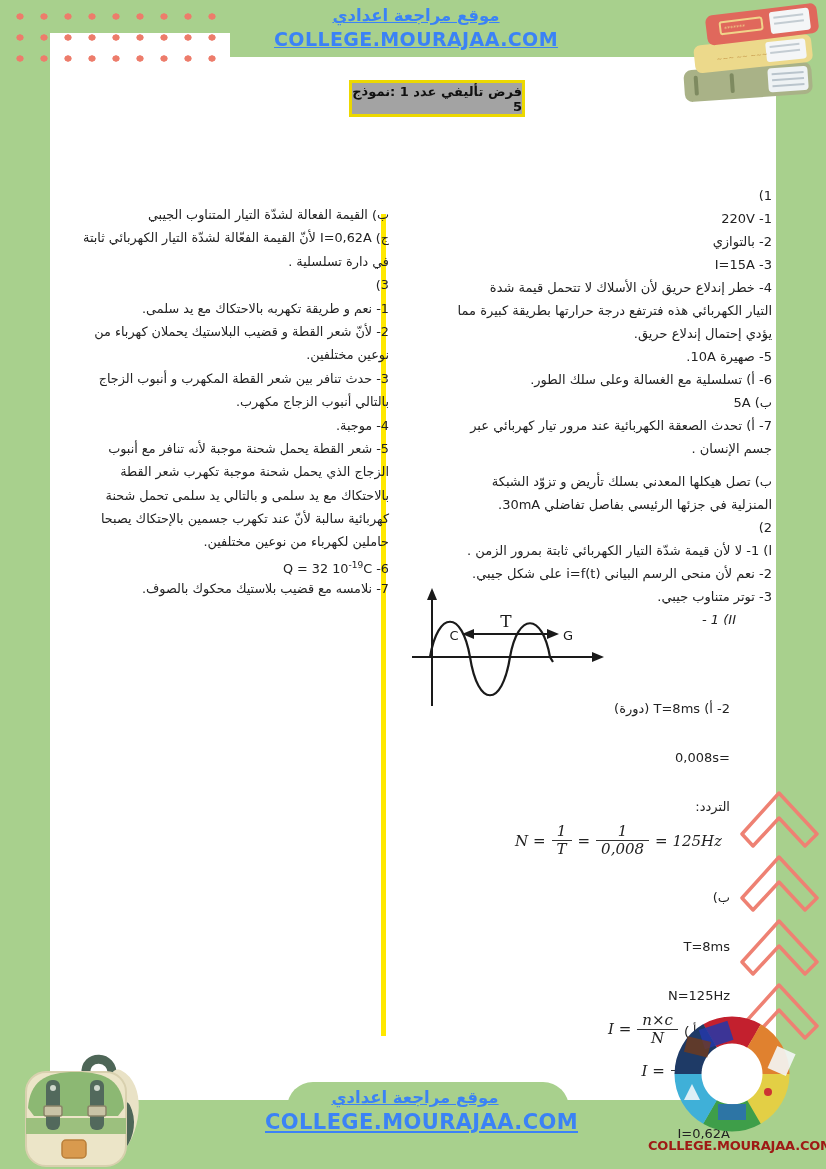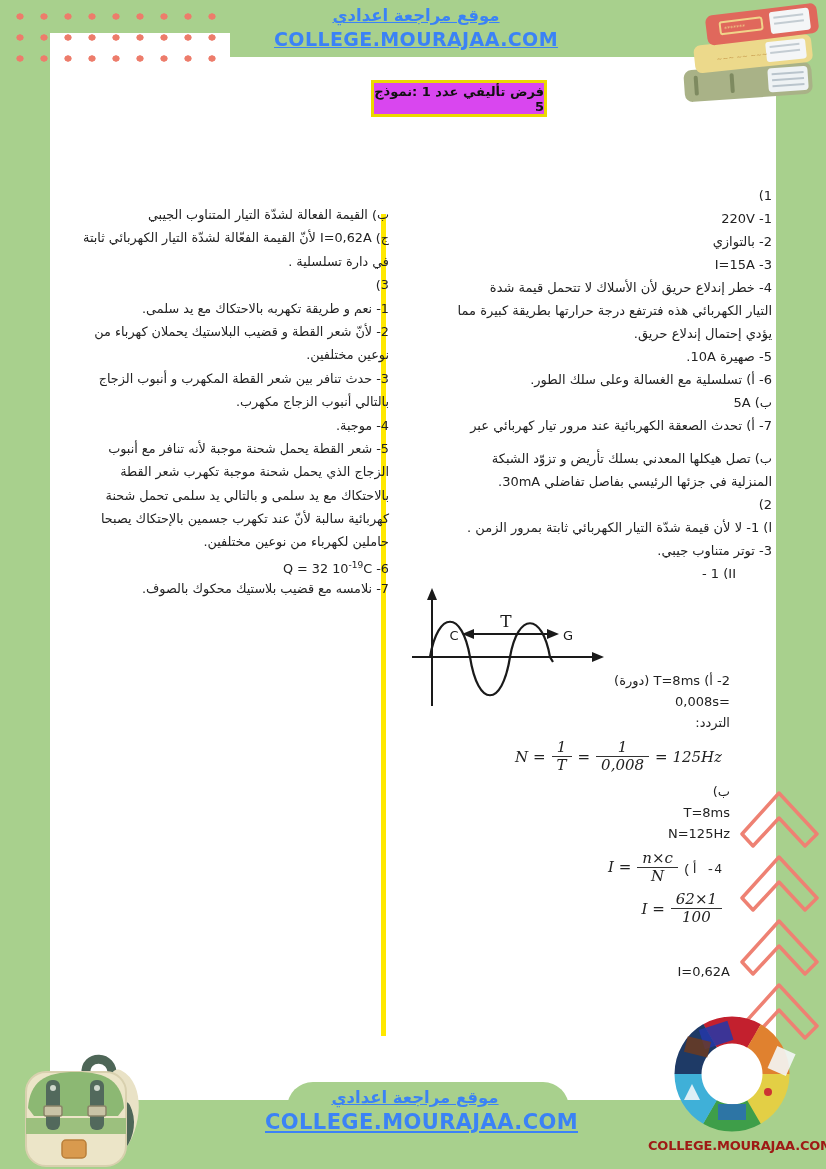--- a/index.html
+++ b/index.html
@@ -23,43 +23,43 @@
 
   
   .site-block { position:absolute; text-align:center; color:#3b82f6; }
   .site-block .ar { font-size:16.5px; font-weight:bold; text-decoration:underline; line-height:1.35; }
   .site-block .en { font-size:19px; font-weight:bold; text-decoration:underline; letter-spacing:.4px; line-height:1.3; }
   .hdr { left:268px; top:5px; width:296px; }
   .ftr { left:265px; top:1087px; width:300px; }
   .ftr .en { font-size:21px; }
 
   
-  .title-box { position:absolute; left:371px; top:80px; width:176px; height:37px;
-               border:3px solid #ecd800; background:#d946ef; display:flex; align-items:center;
+  .title-box { position:absolute; left:349px; top:80px; width:176px; height:37px;
+               border:3px solid #ecd800; background:#a3a3a3; display:flex; align-items:center;
                justify-content:center; font-size:13px; font-weight:bold; color:#111; direction:rtl; }
 
   
   .divider { position:absolute; left:381px; top:214px; width:5px; height:822px; background:#ffe800; }
 
   
   .col { position:absolute; direction:rtl; color:#222; }
   .col .ln { text-align:right; white-space:nowrap; font-size:13px; height:23px; line-height:23px; }
   .col-right { left:398px; top:184px; width:374px; }
   .col-left  { left:56px;  top:203px; width:333px; }
   .col-left .ln { font-size:12.8px; height:23.4px; line-height:23.4px; }
   .ln.gap { margin-top:10px; }
-  .ln.ltr { direction:ltr; padding-right:36px; }
+  .ln.ltr { direction:ltr; padding-right:36px;font-style:italic; }
   sub { font-size:9px; } sup { font-size:9px;margin-top:21px; }
 
   
   .diagram { position:absolute; left:402px; top:582px; width:212px; height:128px; }
 
   
   .under { position:absolute; left:430px; top:670px; width:300px; direction:rtl; color:#222; }
-  .under .ln { text-align:right; white-space:nowrap; font-size:13px; height:21px; line-height:21px; }
+  .under .ln { text-align:right; white-space:nowrap; font-size:13px; height:21px; line-height:21px;margin-top:28px; }
   .math { font-family:"DejaVu Serif", serif; font-style:italic; direction:ltr; unicode-bidi:isolate;
           display:inline-flex; align-items:center; gap:6px; font-size:15px; color:#222; }
   .frac { display:inline-flex; flex-direction:column; text-align:center; vertical-align:middle; line-height:1.15; }
   .frac .num { border-bottom:1.4px solid #333; padding:0 5px; }
   .frac .den { padding:0 5px; }
   .math-row { margin:6px 8px 6px 0; text-align:right; }
   .lbl { font-size:13px; font-family:Liberation Mono, monospace; font-style:normal; }
 
   
   .books  { position:absolute; left:672px; top:0; }
@@ -127,24 +127,26 @@
     <div class="ln">1- 220V</div>
     <div class="ln">2- بالتوازي</div>
     <div class="ln">3- I=15A</div>
     <div class="ln">4- خطر إندلاع حريق لأن الأسلاك لا تتحمل قيمة شدة</div>
     <div class="ln">التيار الكهربائي هذه فترتفع درجة حرارتها بطريقة كبيرة مما</div>
     <div class="ln">يؤدي إحتمال إندلاع حريق.</div>
     <div class="ln">5- صهيرة 10A.</div>
     <div class="ln">6- أ) تسلسلية مع الغسالة وعلى سلك الطور.</div>
     <div class="ln">ب) 5A</div>
     <div class="ln">7- أ) تحدث الصعقة الكهربائية عند مرور تيار كهربائي عبر</div>
+    <div class="ln">جسم الإنسان .</div>
     <div class="ln gap">ب) تصل هيكلها المعدني بسلك تأريض و تزوّد الشبكة</div>
     <div class="ln">المنزلية في جزئها الرئيسي بفاصل تفاضلي 30mA.</div>
     <div class="ln">2)</div>
     <div class="ln">ا) 1- لا لأن قيمة شدّة التيار الكهربائي ثابتة بمرور الزمن .</div>
+    <div class="ln">2- نعم لأن منحى الرسم البياني i=f(t) على شكل جيبي.</div>
     <div class="ln">3- توتر متناوب جيبي.</div>
     <div class="ln ltr">- 1 (II</div>
   </div>
 
   <svg class="diagram" width="212" height="128" viewBox="0 0 212 128">
 
     <line x1="30" y1="124" x2="30" y2="12" stroke="#1a1a1a" stroke-width="2"></line>
     <polygon points="30,6 25,18 35,18" fill="#1a1a1a"></polygon>
     <line x1="10" y1="75" x2="196" y2="75" stroke="#1a1a1a" stroke-width="2"></line>
     <polygon points="202,75 190,70 190,80" fill="#1a1a1a"></polygon>

